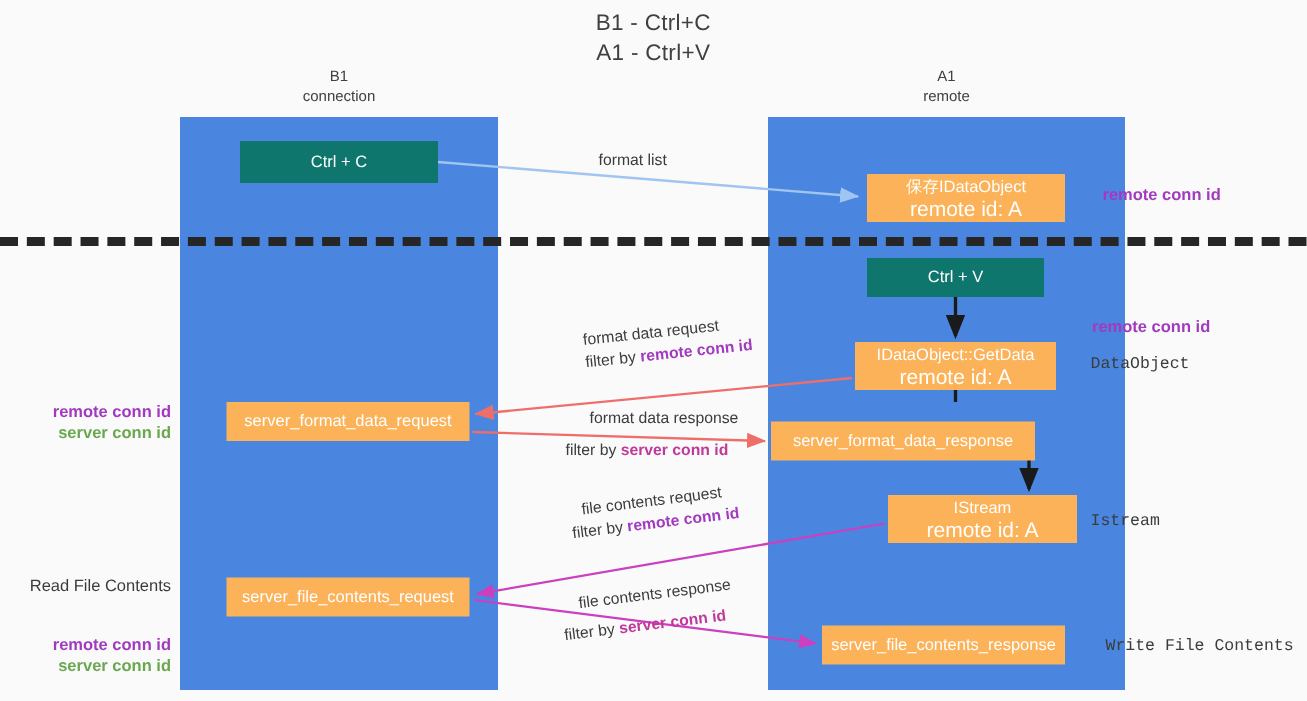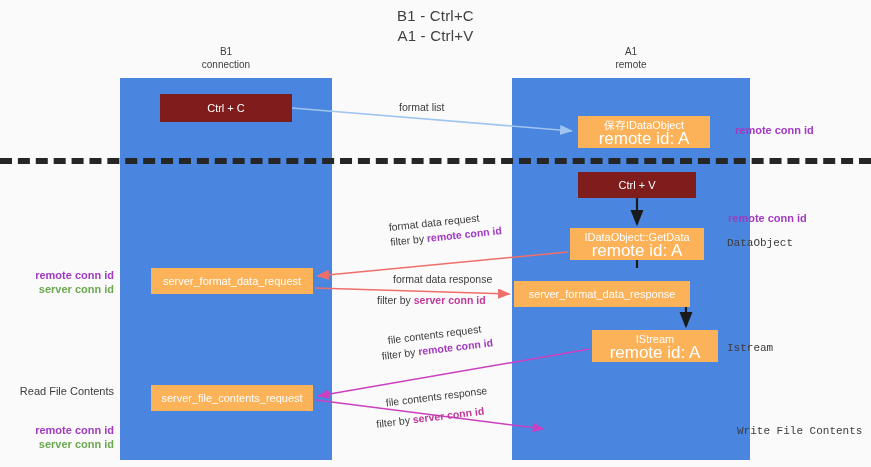--- a/index.html
+++ b/index.html
@@ -32,23 +32,23 @@
   #lane-a1 { left:512px; top:78px; width:238px; height:382px; }
 
   
   .box {
     box-sizing:border-box;
     display:flex; flex-direction:column;
     align-items:center; justify-content:center;
     color:#ffffff; font-size:11px; line-height:14px; text-align:center;
     padding:2px 4px;
   }
-  .box.green  { background:#7f1d1d; }
+  .box.green  { background:#0f766e; }
   .box.orange { background:#fbb258; }
-  .box .l2 { font-size:17px; }
+  .box .l2 { font-size:14px; }
 
   #box-ctrl-c { left:160px; top:94px;  width:132px; height:28px; }
   #box-save-idataobject { left:578px; top:116px; width:132px; height:32px; }
   #box-ctrl-v { left:578px; top:172px; width:118px; height:26px; }
   #box-getdata { left:570px; top:228px; width:134px; height:32px; }
   #box-srv-fmt-req  { left:151px; top:268px; width:162px; height:26px; }
   #box-srv-fmt-resp { left:514px; top:281px; width:176px; height:26px; }
   #box-istream { left:592px; top:330px; width:126px; height:32px; }
   #box-srv-file-req  { left:151px; top:385px; width:162px; height:26px;text-align:right; }
   #box-srv-file-resp { left:548px; top:417px; width:162px; height:26px; }
@@ -176,20 +176,23 @@
 
   <div class="abs box orange" id="box-istream">
     <div>IStream</div>
     <div class="l2">remote id: A</div>
   </div>
 
   <div class="abs box orange" id="box-srv-file-req">
     <div>server_file_contents_request</div>
   </div>
 
+  <div class="abs box orange" id="box-srv-file-resp">
+    <div>server_file_contents_response</div>
+  </div>
 
   <div class="abs elabel" id="lbl-format-list">
     <span class="grey">format list</span>
   </div>
 
   <div class="abs elabel" id="lbl-fmt-req">
     <div class="grey">format data request</div>
     <div><span class="grey">filter by </span><span class="purple">remote conn id</span></div>
   </div>
 

